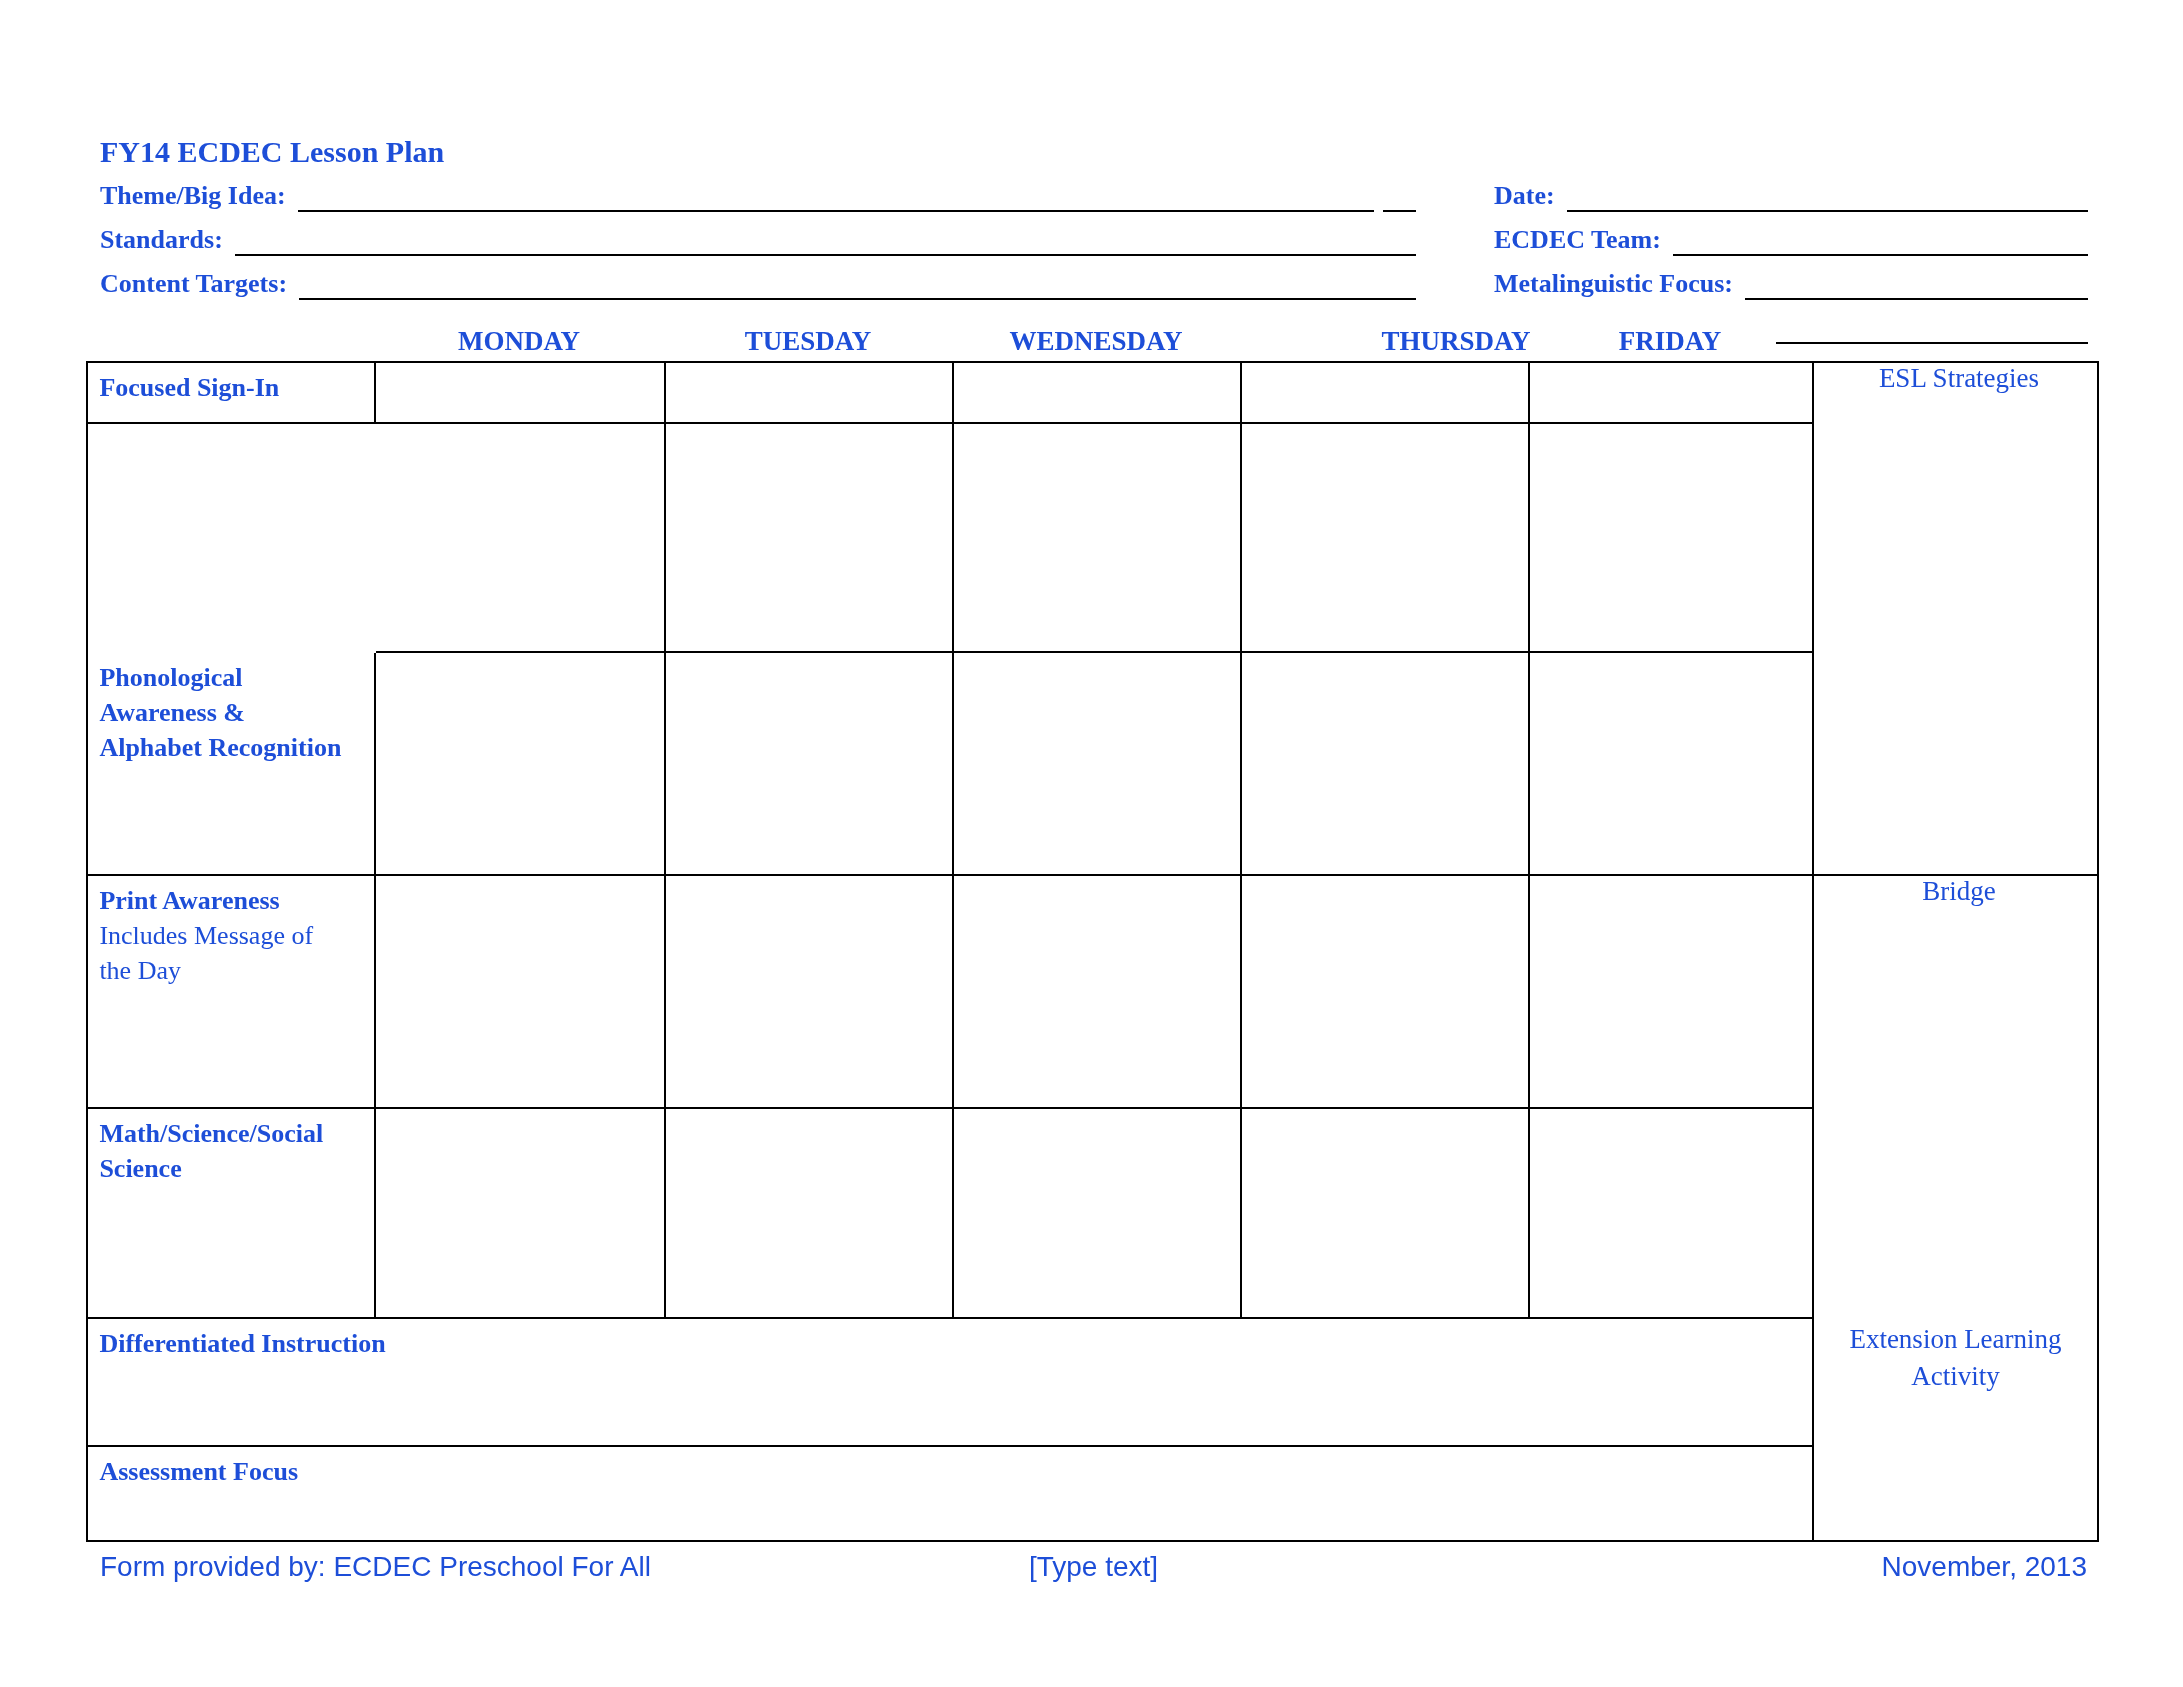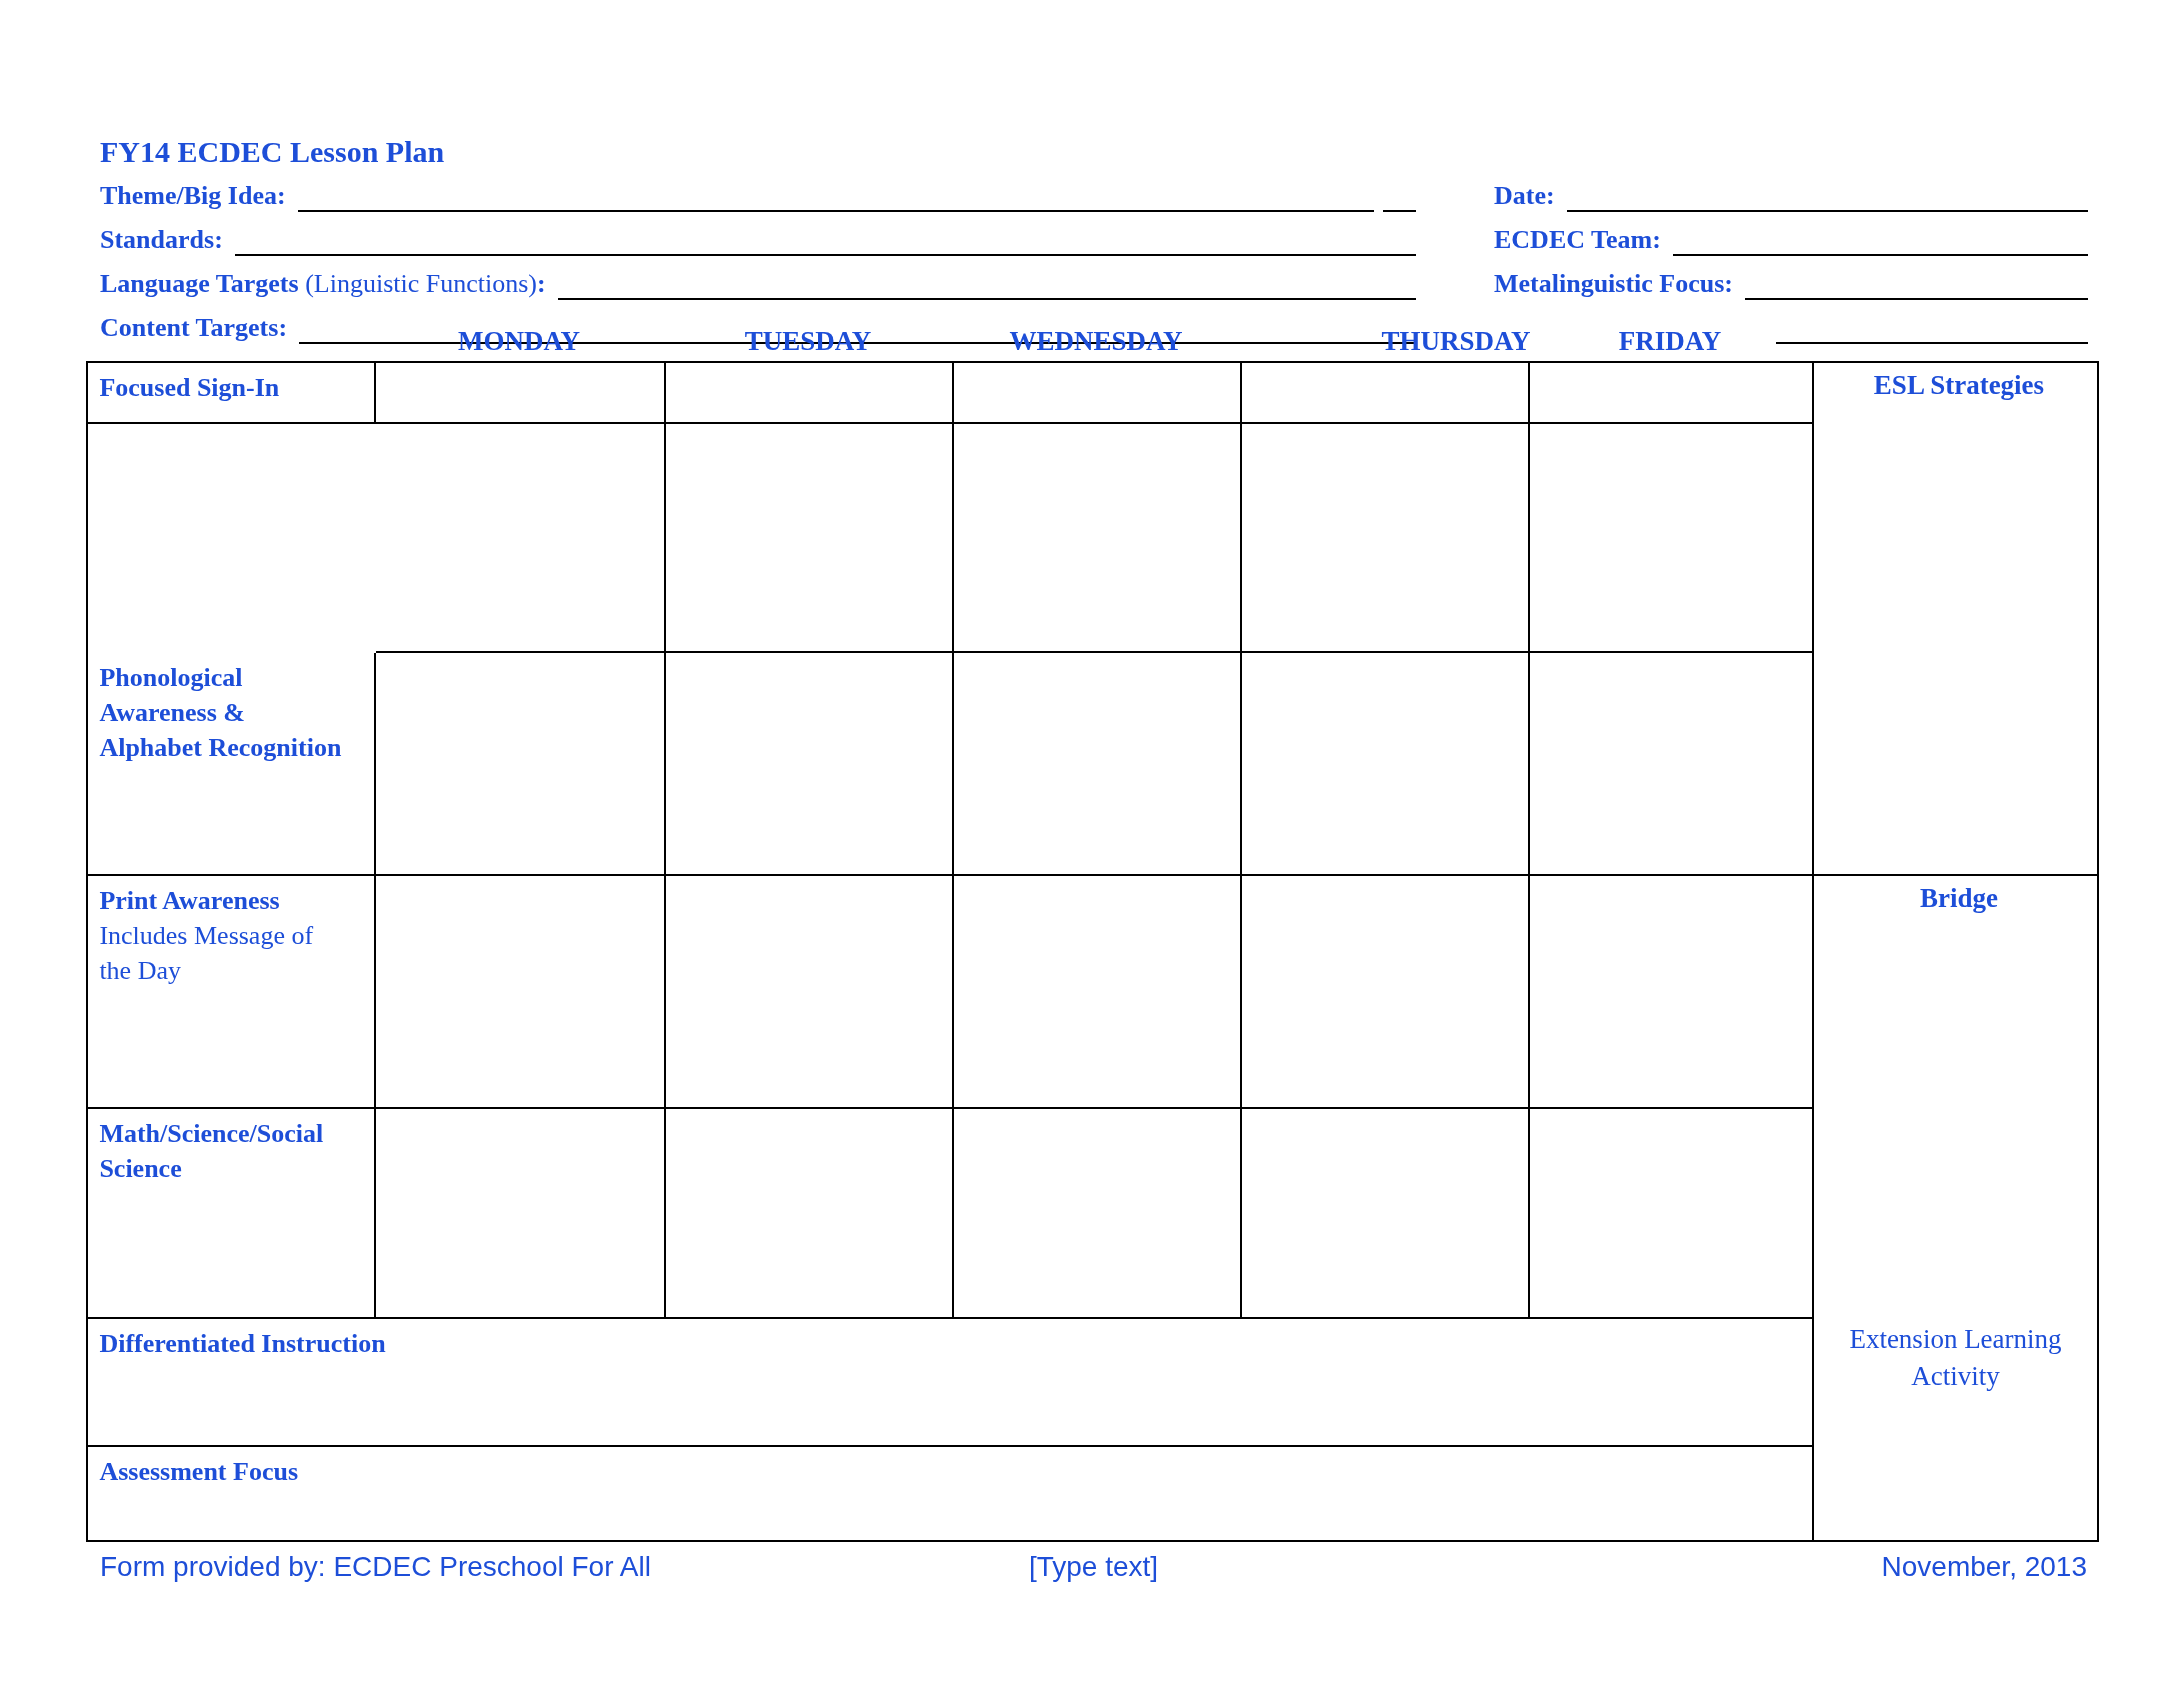--- a/index.html
+++ b/index.html
@@ -27,21 +27,21 @@
        border:2.6px solid #000;display:grid;box-sizing:border-box;
        grid-template-columns:288px 290px 288px 288px 288px 284px auto;
        grid-template-rows:61px 229px 223px 233px 210px 128px auto;}
   .cell{position:relative;box-sizing:border-box;background:#fff;}
   .br{border-right:2.6px solid #000;}
   .bb{border-bottom:2.6px solid #000;}
   .cl{display:block;padding:7px 8.7px 0 11.4px;font-size:26px;font-weight:bold;
       line-height:35px;white-space:pre-line;}
   .cs{display:block;padding:0 8.7px 0 11.4px;font-size:26px;font-weight:normal;
       line-height:35px;white-space:pre-line;}
-  .cc{display:block;text-align:center;padding-top:7px;font-size:27px;font-weight:bold;
+  .cc{display:block;text-align:center;padding-top:0;font-size:27px;font-weight:normal;
       white-space:pre-line;margin-left:7px;}
   .ext{position:absolute;top:445px;left:0;right:0;text-align:center;font-size:27px;
        font-weight:normal;line-height:37px;white-space:pre-line;}
 
   
   .footer{position:absolute;left:100px;top:1551px;width:1987px;display:flex;
           font-family:"Liberation Sans","DejaVu Sans",sans-serif;font-size:28px;}
   .footer .fl{flex:1;text-align:left;}
   .footer .fc{flex:1;text-align:center;}
   .footer .fr{flex:1;text-align:right;}
@@ -54,26 +54,20 @@
   <div class="title">FY14 ECDEC Lesson Plan</div>
 
   <div class="hdr hdr-left">
     <div class="frow">
       <span class="lab">Theme/Big Idea:</span>
       <span class="fline"></span>
       <span class="fline seg"></span>
     </div>
     <div class="frow">
       <span class="lab">Standards:</span>
-      <span class="fline"></span>
-    </div>
-    <div class="frow">
-      <span class="lab">Language Targets</span>
-      <span class="lab n"> (Linguistic Functions)</span>
-      <span class="lab">:</span>
       <span class="fline"></span>
     </div>
     <div class="frow">
       <span class="lab">Content Targets:</span>
       <span class="fline"></span>
     </div>
   </div>
 
   <div class="hdr hdr-right">
     <div class="frow">

